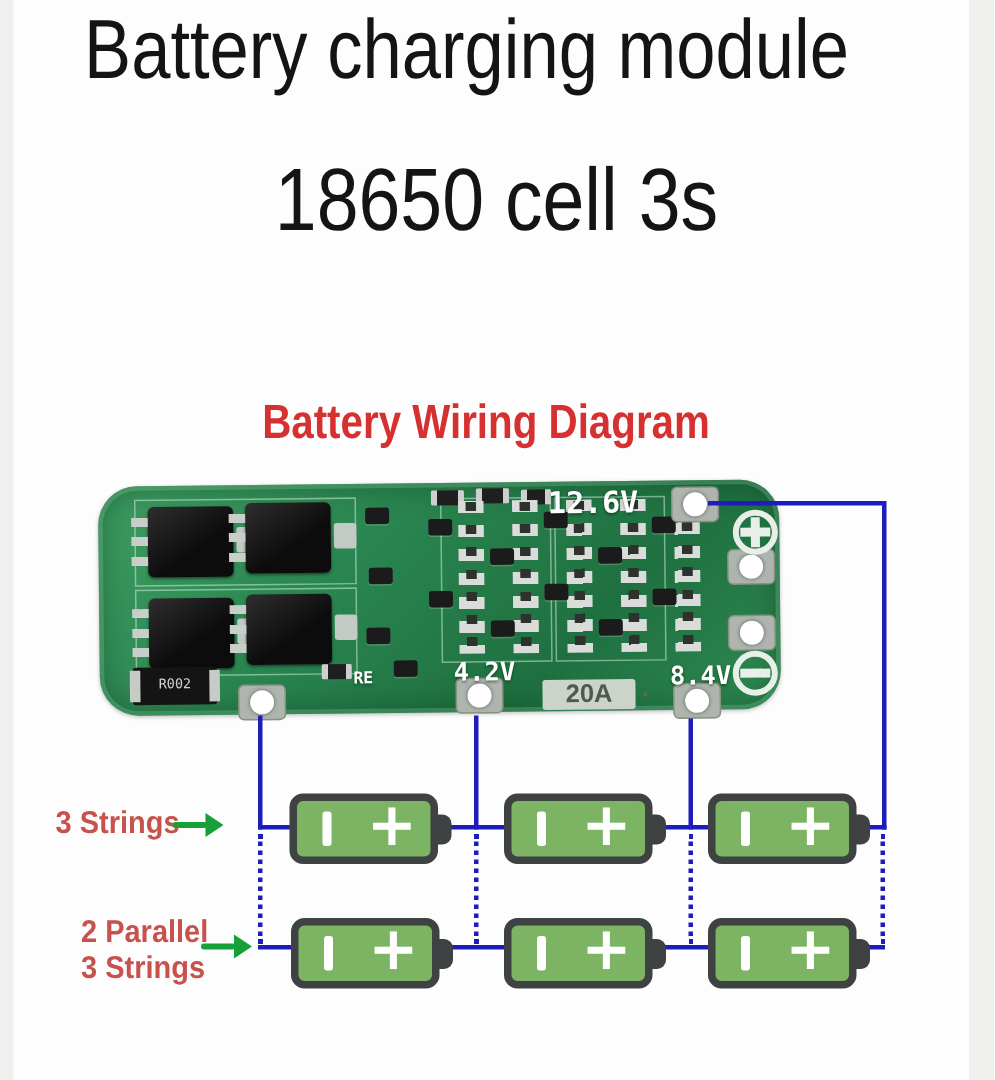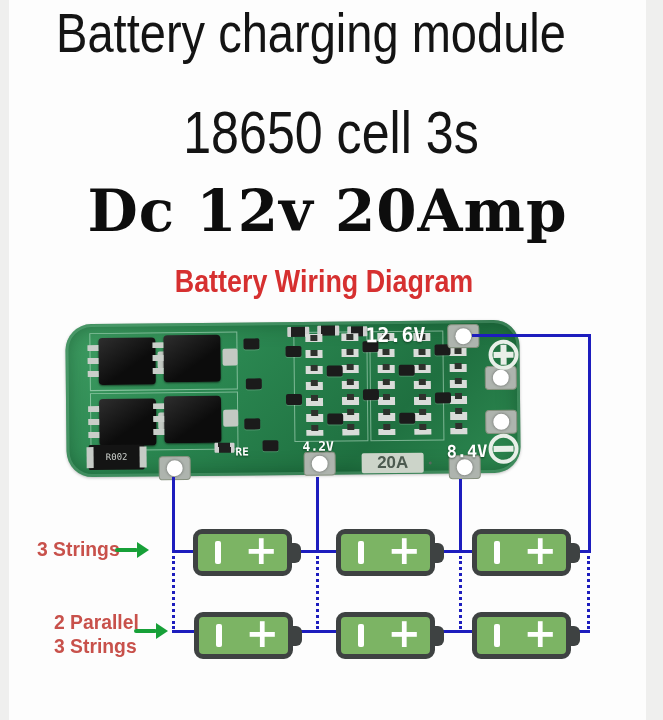--- a/index.html
+++ b/index.html
@@ -76,21 +76,20 @@
 </style>
 </head>
 <body>
 
 <div class="canvas">
   <div class="edge" style="left:0;width:9px;"></div>
   <div class="edge" style="left:646px;width:17px;"></div>
 
   <div class="h1">Battery charging module</div>
   <div class="h2">18650 cell 3s</div>
-  <div class="h3">Dc 12v  20Amp</div>
   <div class="hred">Battery Wiring Diagram</div>
 
   <div class="board">
     <div class="silk" style="left:24px;top:9px;width:146px;height:56px;"></div>
     <div class="silk" style="left:24px;top:69px;width:146px;height:56px;"></div>
     <div class="silk" style="left:228px;top:10px;width:72px;height:108px;"></div>
     <div class="silk" style="left:304px;top:10px;width:72px;height:108px;"></div>
 
     <div class="fet" style="left:33px;top:14px;"></div>
     <div class="fet" style="left:98px;top:12px;"></div>
@@ -131,21 +130,21 @@
     <div class="pad" style="left:419px;top:46px;"></div>
     <div class="pad" style="left:419px;top:90px;"></div>
     <div class="pad" style="left:92px;top:133px;"></div>
     <div class="pad" style="left:237px;top:130px;"></div>
     <div class="pad" style="left:382px;top:135px;"></div>
 
     <div class="screw screw-cross" style="left:423px;top:20px;"></div>
     <div class="screw screw-slot" style="left:422px;top:114px;"></div>
 
     <div class="pcbtxt" style="left:300px;top:2px;font-size:20px;">12.6V</div>
-    <div class="pcbtxt" style="left:236px;top:117px;font-size:13px;">4.2V</div>
+    <div class="pcbtxt" style="left:236px;top:117px;font-size:17px;">4.2V</div>
     <div class="pcbtxt" style="left:380px;top:121px;font-size:17px;">8.4V</div>
     <div class="pcbtxt" style="left:169px;top:123px;font-size:11px;">RE</div>
     <div class="badge20">20A</div>
   </div>
 
   <div class="wire" style="left:472px;top:334px;width:118px;height:3px;"></div>
   <div class="wire" style="left:588px;top:334px;width:3px;height:219px;"></div>
   <div class="wire" style="left:172px;top:477px;width:3px;height:76px;"></div>
   <div class="wire" style="left:316px;top:477px;width:3px;height:76px;"></div>
   <div class="wire" style="left:459px;top:479px;width:3px;height:74px;"></div>

